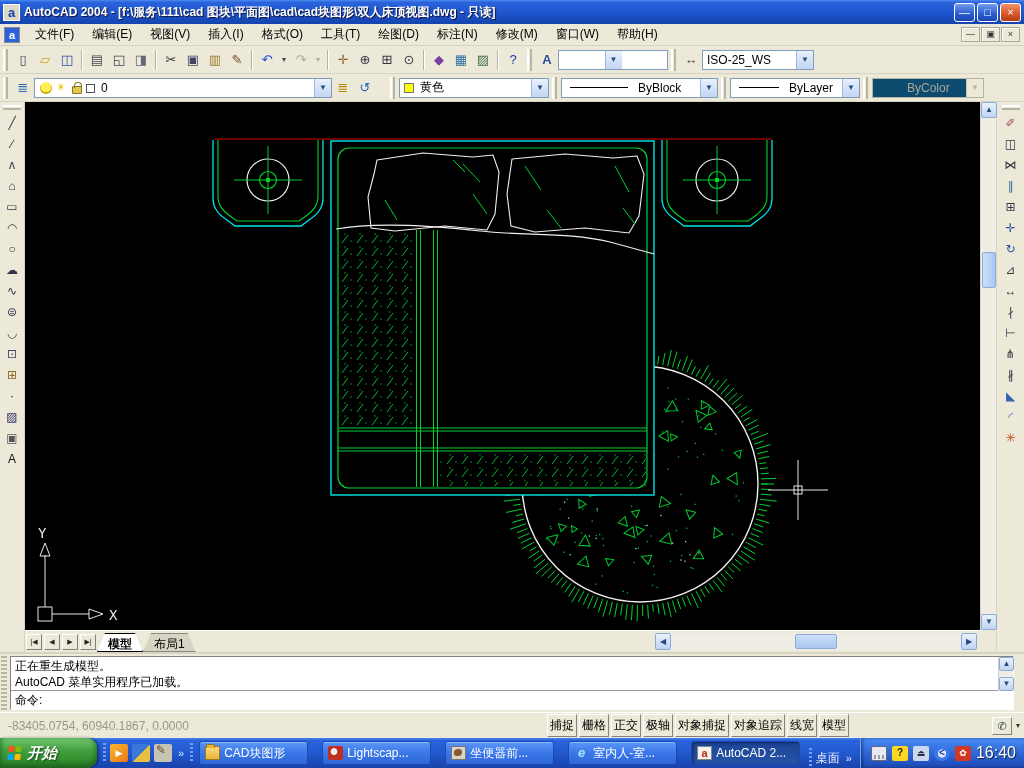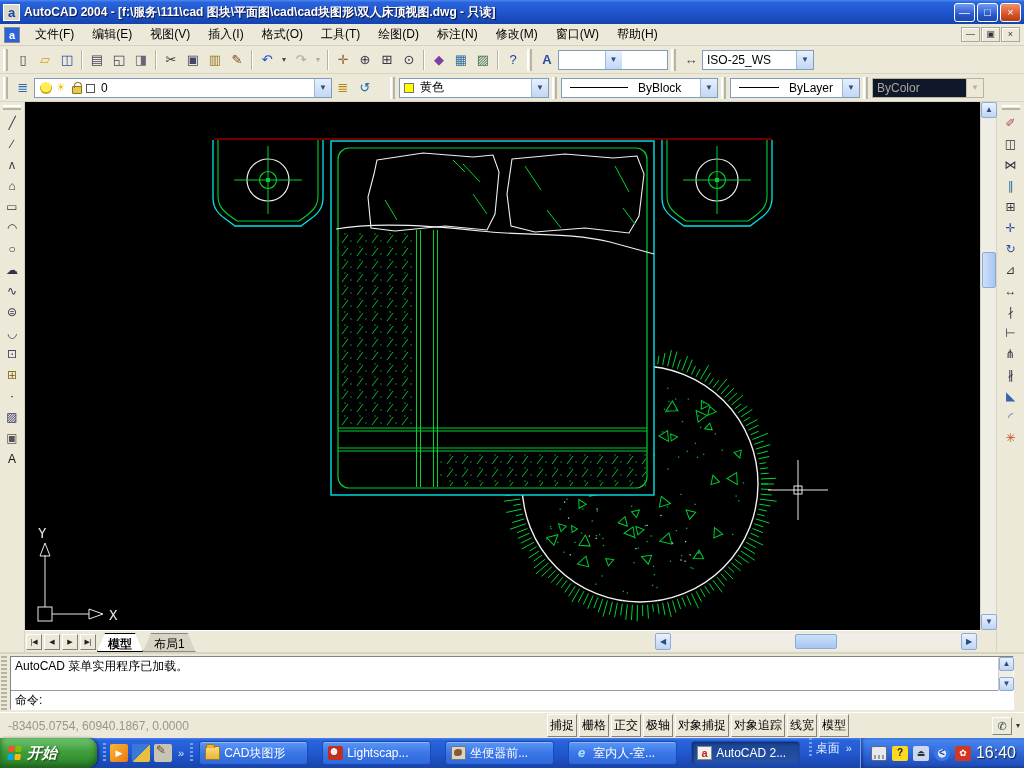--- a/index.html
+++ b/index.html
@@ -39,21 +39,21 @@
     border-right:2px solid #b8b4a4;}
   .tb-btn{width:22px;height:22px;border:1px solid transparent;display:flex;align-items:center;
     justify-content:center;font-size:13px;background:transparent;}
   .tb-btn.narrow{width:12px;font-size:8px;}
   .tb-sep{width:2px;height:20px;margin:0 3px;border-left:1px solid #b8b4a4;border-right:1px solid #fff;}
   .combo{height:20px;background:#fff;border:1px solid #7f9db9;display:flex;align-items:center;
     font-size:12px;color:#000;position:relative;}
   .combo .val{flex:1;padding:0 4px;white-space:nowrap;overflow:hidden;}
   .combo .arr{width:17px;height:18px;background:linear-gradient(180deg,#e8f0fc,#c2d6f4);
     border-left:1px solid #9db8dc;color:#2a4a80;font-size:8px;text-align:center;line-height:18px;}
-  .combo.disabled{background:#0f172a;border-color:#b8b4a2;color:#aca899;}
+  .combo.disabled{background:#0c4a6e;border-color:#b8b4a2;color:#aca899;padding-left:30px;}
   .combo.disabled .arr{background:#ece9d8;color:#b8b4a2;border-left-color:#c8c4b2;}
   .ltline{display:inline-block;width:58px;height:0;border-top:1px solid #000;margin:0 6px 0 8px;}
   .ltline.short{width:40px;}
   .mini{display:inline-block;width:12px;height:12px;margin:0 2px;position:relative;}
   .mi-bulb{background:radial-gradient(circle at 50% 40%,#ffee55 55%,#c8a800 60%);border-radius:50%;}
   .mi-sun::before{content:"☀";color:#e8c400;font-size:11px;position:absolute;left:0;top:-1px;}
   .mi-lock{width:10px;height:8px;background:#e8c84a;border:1px solid #8a7520;margin-top:4px;border-radius:1px;}
   .mi-lock::before{content:"";position:absolute;left:1px;top:-5px;width:6px;height:5px;
     border:1px solid #8a7520;border-bottom:none;border-radius:4px 4px 0 0;}
   .mi-swatch-white{width:9px;height:9px;background:#fff;border:1px solid #555;margin-top:1px;}
@@ -117,21 +117,21 @@
   .st-btn{padding:2px 2px;margin:0 1px;font-size:12px;background:#ece9d8;border:1px solid;
     border-color:#fff #848280 #848280 #fff;color:#000;white-space:nowrap;}
   .st-tray{margin-left:auto;display:flex;align-items:center;}
   .st-tray .icon{width:20px;height:18px;border:1px solid;border-color:#fff #848280 #848280 #fff;
     text-align:center;line-height:16px;font-size:11px;color:#345;}
   .st-tray .drop{font-size:8px;color:#333;margin-left:4px;}
 
   
   .taskbar{position:absolute;left:0;top:738px;width:1024px;height:30px;
     background:linear-gradient(180deg,#4a82ee 0%,#2a64dc 8%,#2258cf 50%,#1945ae 95%);
-    display:flex;align-items:flex-start;color:#fff;}
+    display:flex;align-items:flex-end;color:#fff;}
   .start{height:30px;width:97px;display:flex;align-items:center;gap:5px;padding-left:8px;
     background:linear-gradient(180deg,#71c671 0%,#3f9e3c 45%,#2e8a2b 90%);
     border-radius:0 10px 10px 0;box-shadow:inset 0 -3px 6px #1c5c1a, 2px 0 3px rgba(0,0,0,.4);}
   .start .flag{width:14px;height:14px;display:grid;grid-template-columns:6px 6px;gap:1px;transform:skewX(-6deg);}
   .start .flag i{display:block;height:6px;border-radius:1px;}
   .start .flag .r{background:#f35325}.start .flag .g{background:#81bc06}
   .start .flag .b{background:#05a6f0}.start .flag .y{background:#ffba08}
   .start .label{font-style:italic;font-weight:bold;font-size:15px;text-shadow:1px 1px 2px #14400f;}
   .qlaunch{display:flex;align-items:center;gap:4px;padding:0 6px;height:30px;}
   .q-grip{width:3px;height:20px;background:repeating-linear-gradient(180deg,#6fa0f5 0 2px,transparent 2px 4px);}
@@ -780,20 +780,21 @@
     <div class="hscroll">
       <div class="sb-btn left">◀</div>
       <div class="h-thumb"></div>
       <div class="sb-btn right">▶</div>
     </div>
   </div>
 
   <div class="cmd">
     <div class="cmd-inner">
       <div class="cmd-hist">
+        <div>正在重生成模型。</div>
         <div>AutoCAD 菜单实用程序已加载。</div>
       </div>
       <div class="cmd-prompt">命令:</div>
       <div class="cmd-scroll">
         <div class="sb-btn up">▲</div>
         <div class="sb-btn down">▼</div>
       </div>
     </div>
   </div>
   <div class="cmd-grip"></div>

